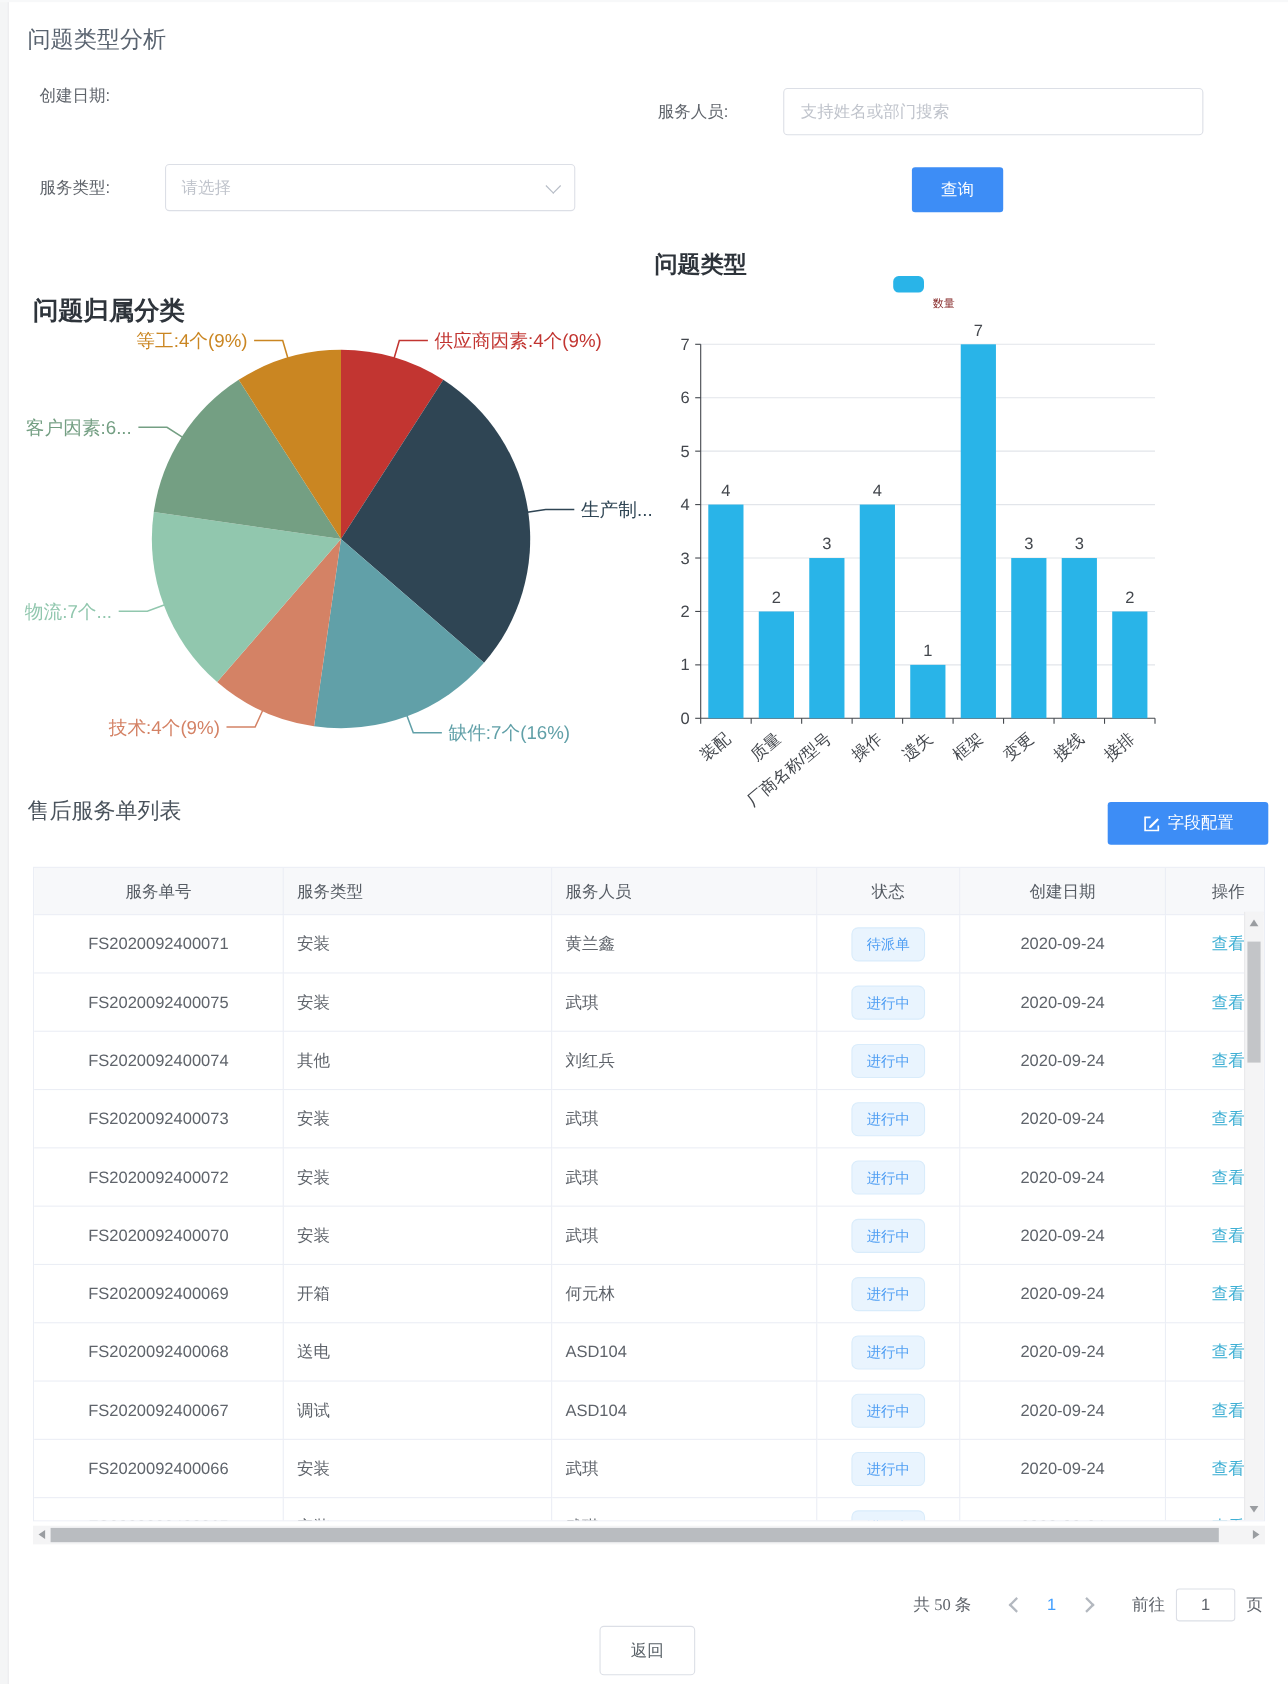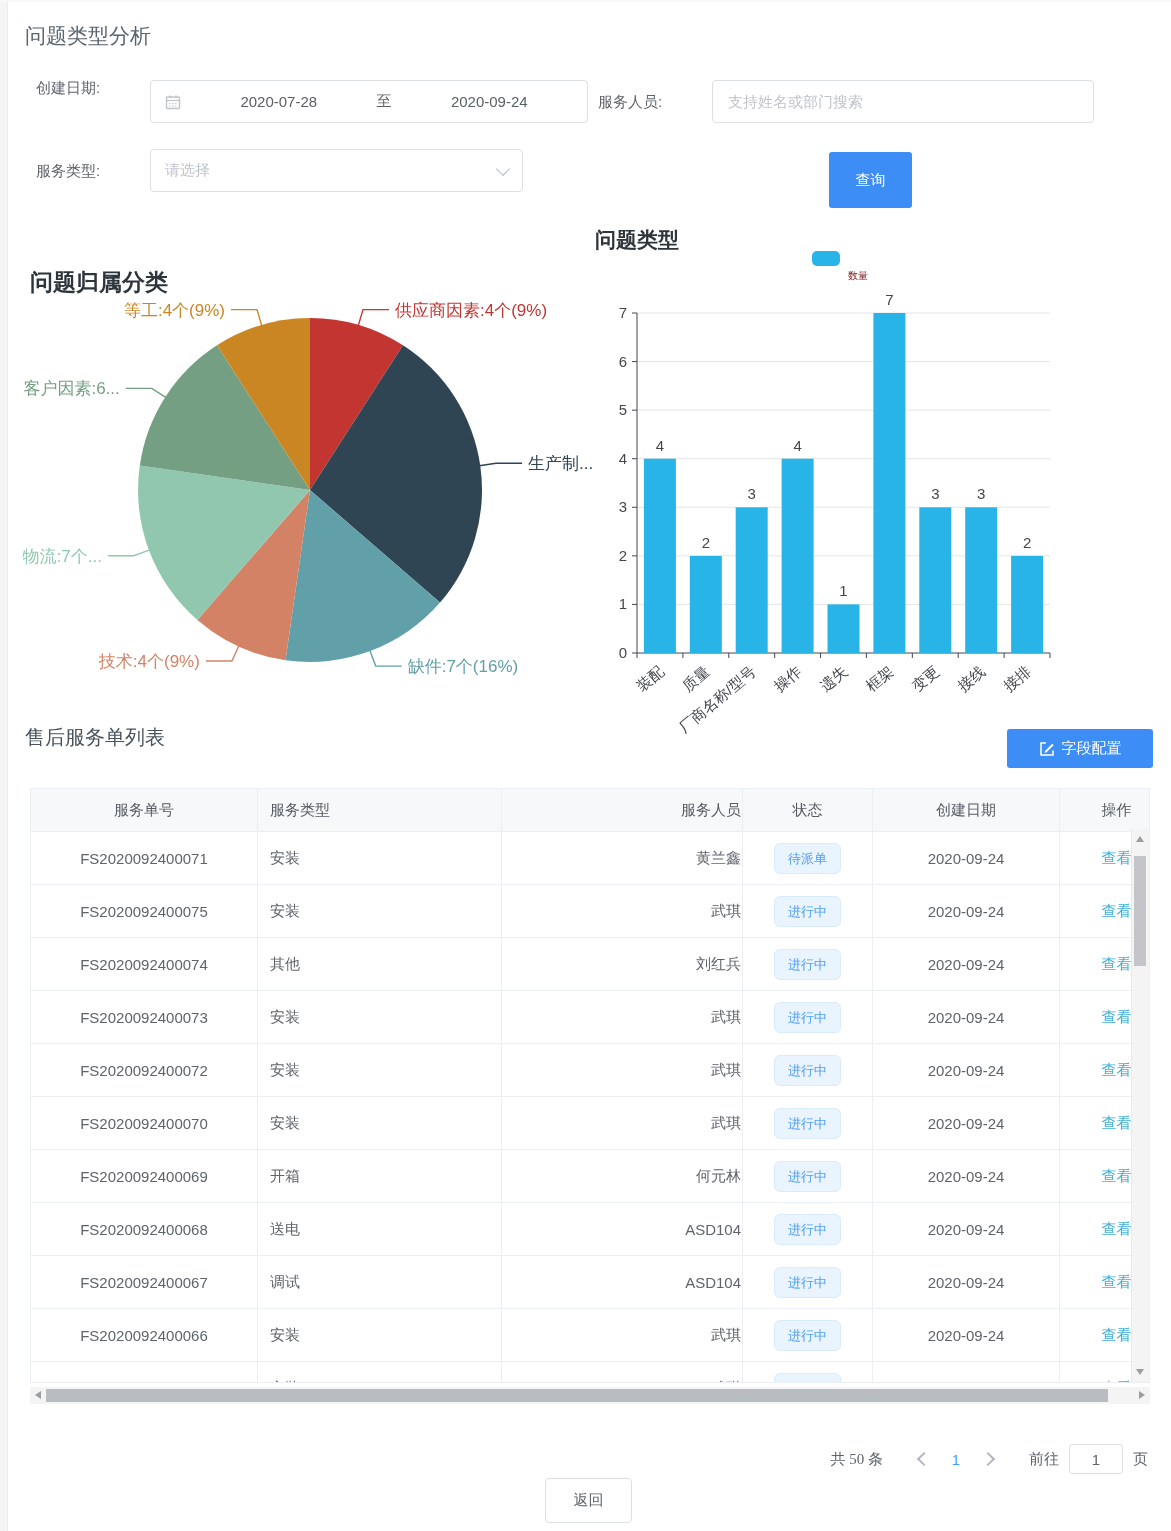--- a/index.html
+++ b/index.html
@@ -21,42 +21,42 @@
   .dsep{font-size:15px;color:#5f646b;}
 
   .text-input{position:absolute;left:712px;top:80px;width:382px;height:43px;border:1px solid #dcdfe6;border-radius:4px;box-sizing:border-box;font-size:15px;color:#5a6066;padding:0 15px;outline:none;font-family:inherit;}
   .text-input::placeholder{color:#c0c4cc;}
 
   .selectbox{position:absolute;left:150px;top:149px;width:373px;height:43px;border:1px solid #dcdfe6;border-radius:4px;box-sizing:border-box;display:flex;align-items:center;justify-content:space-between;padding:13px 14px;cursor:pointer;background:#fff;}
   .selectbox .ph{font-size:15px;color:#c0c4cc;}
   .chev-down{width:9px;height:9px;border-right:1.5px solid #b6bcc6;border-bottom:1.5px solid #b6bcc6;transform:rotate(45deg);margin-top:-4px;}
 
   .btn-primary{position:absolute;background:#3d8df6;color:#fff;border:none;border-radius:3px;font-size:15px;cursor:pointer;font-family:inherit;}
-  #btn-search{left:829px;top:152px;width:83px;height:56px;}
+  #btn-search{left:829px;top:152px;width:83px;height:41px;}
   #btn-config{left:1007px;top:729px;width:146px;height:39px;display:flex;align-items:center;justify-content:center;gap:7px;}
 
   .charts{position:absolute;left:0;top:215px;width:1171px;height:512px;}
   .pie-title{position:absolute;left:30px;top:52px;font-size:23px;font-weight:700;color:#2e343b;}
   #pie-svg{position:absolute;left:10px;top:60px;overflow:visible;}
   .bar-title{position:absolute;left:595px;top:11px;font-size:21px;font-weight:700;color:#2e343b;}
   .bar-legend{position:absolute;left:812px;top:19px;display:flex;align-items:center;gap:8px;cursor:pointer;}
   .bar-legend .swatch{width:28px;height:15px;border-radius:5px;}
   .bar-legend .ltext{font-size:10px;color:#7f1d1d;margin-top:35px;}
   #bar-svg{position:absolute;left:580px;top:40px;overflow:visible;}
   #pie-svg text,#bar-svg text{font-family:"Liberation Sans","DejaVu Sans",sans-serif;}
 
   .section-title{position:absolute;left:25px;top:724px;font-size:20px;color:#4a535c;font-weight:500;}
 
   .table-wrap{position:absolute;left:30px;top:788px;width:1120px;height:595px;border:1px solid #ebeef5;box-sizing:border-box;overflow:hidden;background:#fff;}
   table{border-collapse:collapse;width:1103px;table-layout:fixed;font-size:15px;}
   thead th{height:40px;background:#f7f8fa;color:#555b63;font-weight:400;border-bottom:1px solid #ebeef5;border-right:1px solid #ebeef5;}
   tbody td{height:50px;color:#5f646b;border-bottom:1px solid #ebeef5;border-right:1px solid #ebeef5;background:#fff;}
   .c0{width:224px;text-align:center;}
   .c1{width:230px;text-align:left;padding-left:12px;}
-  .c2{width:227px;text-align:right;padding-left:12px;}
+  .c2{width:227px;text-align:left;padding-left:12px;}
   .c3{width:127px;text-align:center;}
   .c4{width:184px;text-align:center;}
   .c5{width:111px;text-align:center;}
   .hdr-gutter{position:absolute;right:0;top:0;width:17px;height:40px;background:#f7f8fa;border-bottom:1px solid #ebeef5;}
   .badge{display:inline-block;padding:8px 13px;background:#e9f4fe;border:1px solid #d9ecfb;border-radius:6px;color:#4f9ef3;font-size:13px;line-height:1;}
   .view-link{color:#3eafd4;cursor:pointer;}
 
   .vscroll{position:absolute;right:0;top:40px;bottom:0;width:17px;background:#f4f4f5;border-left:1px solid #e9e9eb;}
   .tri{width:0;height:0;position:absolute;}
   .tri-up{left:4px;top:7px;border-left:4.5px solid transparent;border-right:4.5px solid transparent;border-bottom:6px solid #9a9da1;}
@@ -84,33 +84,20 @@
 </head>
 <body>
 
 <div class="page">
   <div class="edge-left"></div>
   <div class="edge-top"></div>
 
   <div class="page-title">问题类型分析</div>
 
   <div class="flabel" id="lbl-date">创建日期:</div>
-  <div class="daterange">
-    <svg class="cal" width="16" height="16" viewBox="0 0 16 16">
-      <rect x="1.5" y="3" width="13" height="11.5" rx="1" fill="none" stroke="#c0c4cc" stroke-width="1.4"></rect>
-      <line x1="1.5" y1="6.5" x2="14.5" y2="6.5" stroke="#c0c4cc" stroke-width="1.2"></line>
-      <line x1="5" y1="1.5" x2="5" y2="4" stroke="#c0c4cc" stroke-width="1.4"></line>
-      <line x1="11" y1="1.5" x2="11" y2="4" stroke="#c0c4cc" stroke-width="1.4"></line>
-      <line x1="4" y1="9.5" x2="12" y2="9.5" stroke="#c0c4cc" stroke-width="1" stroke-dasharray="1.5 1.5"></line>
-      <line x1="4" y1="12" x2="12" y2="12" stroke="#c0c4cc" stroke-width="1" stroke-dasharray="1.5 1.5"></line>
-    </svg>
-    <span class="dval">2020-07-28</span>
-    <span class="dsep">至</span>
-    <span class="dval">2020-09-24</span>
-  </div>
 
   <div class="flabel" id="lbl-staff">服务人员:</div>
   <input class="text-input" type="text" placeholder="支持姓名或部门搜索" style="">
 
   <div class="flabel" id="lbl-type">服务类型:</div>
   <div class="selectbox">
     <span class="ph">请选择</span>
     <span class="chev-down"></span>
   </div>
 

